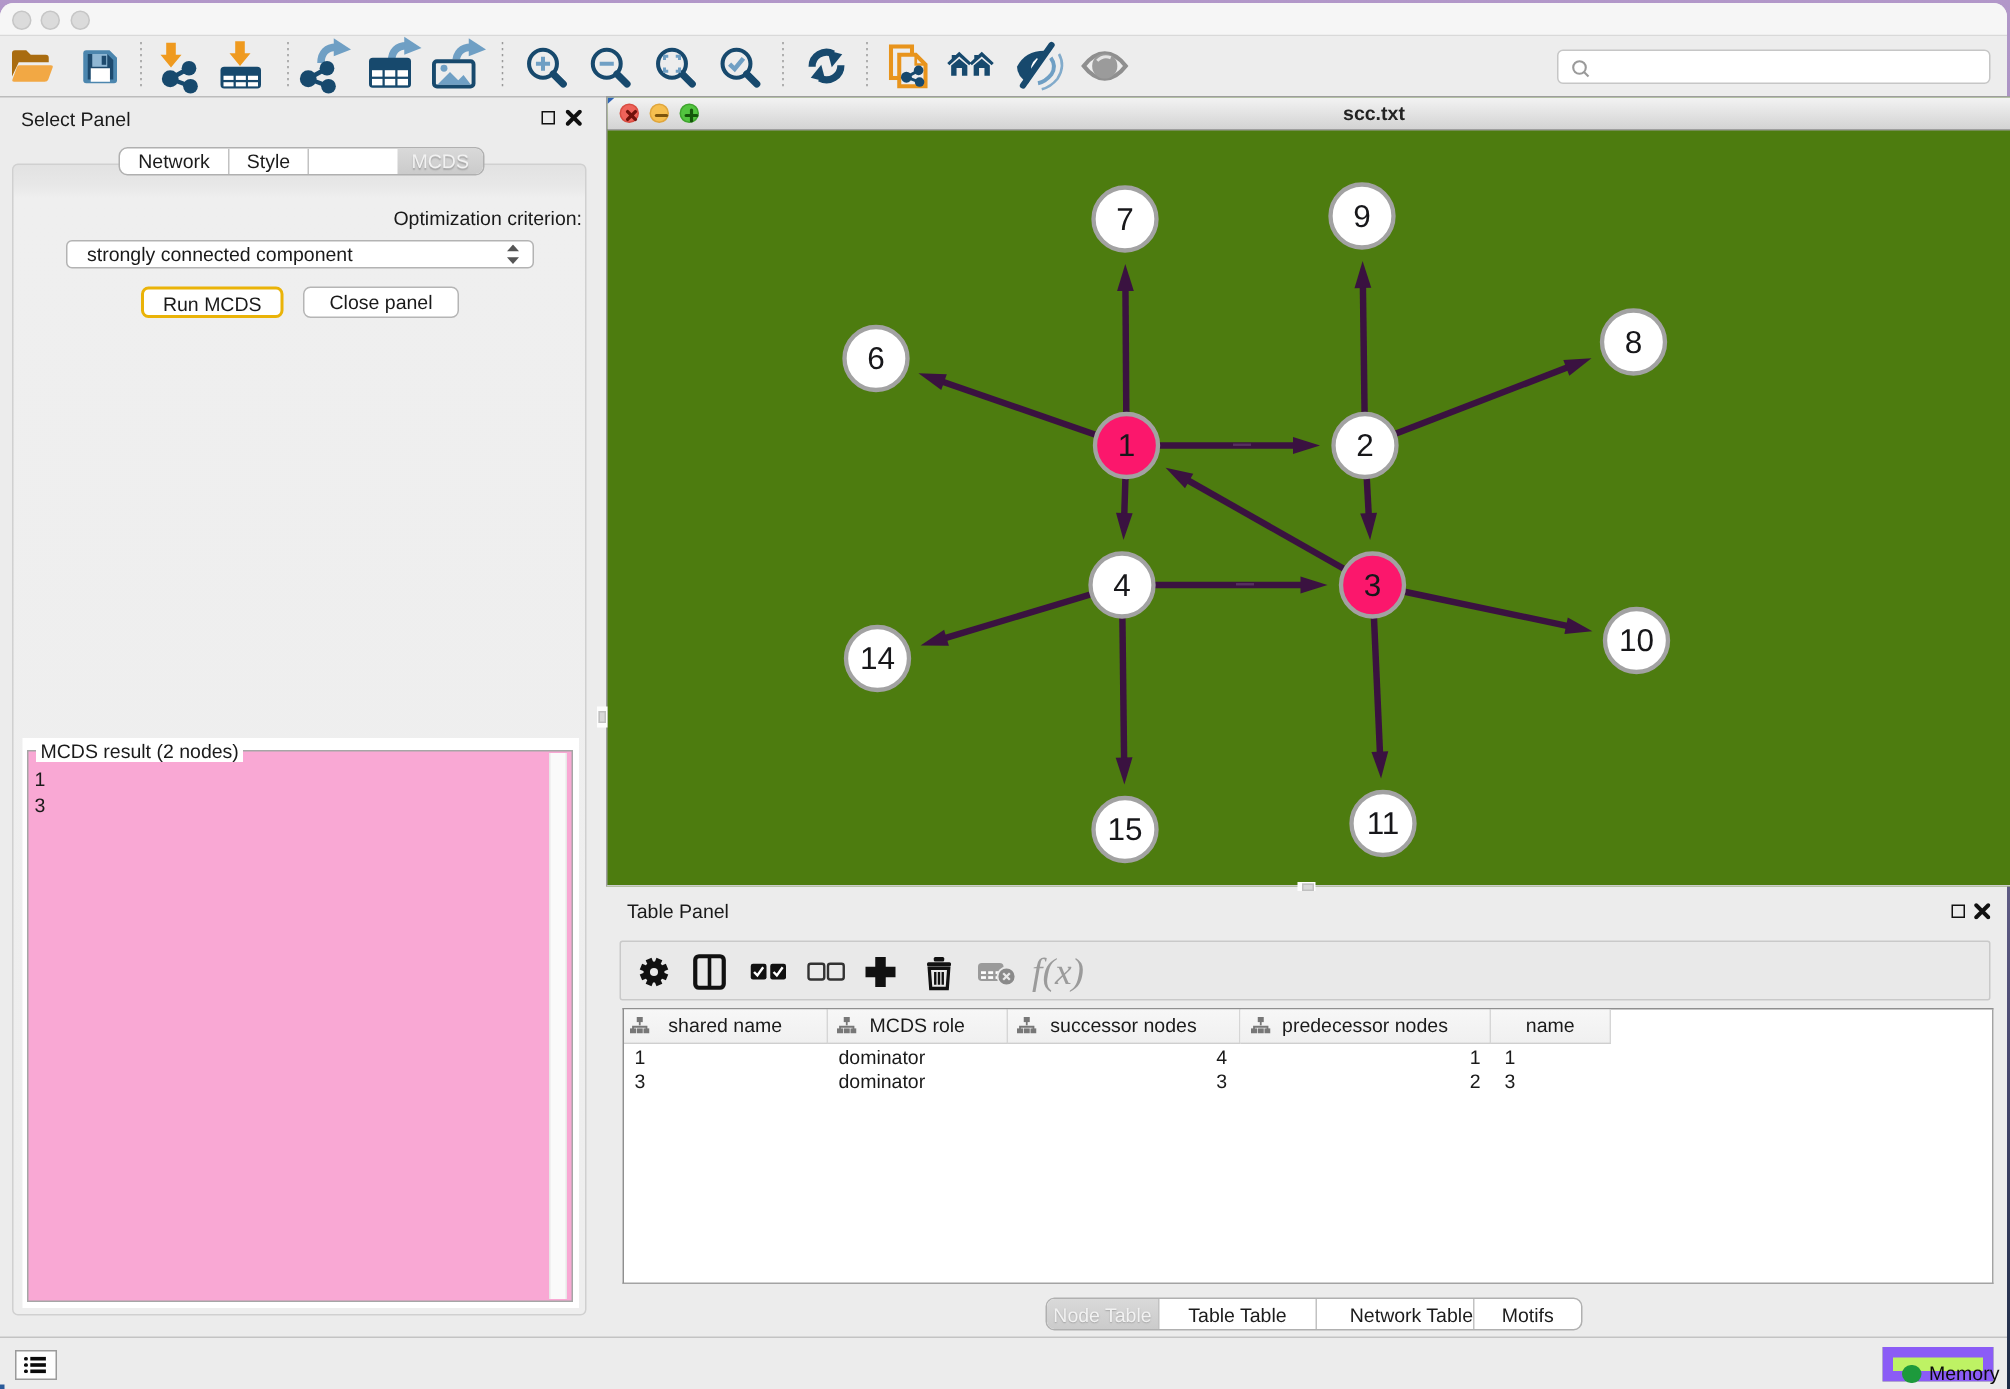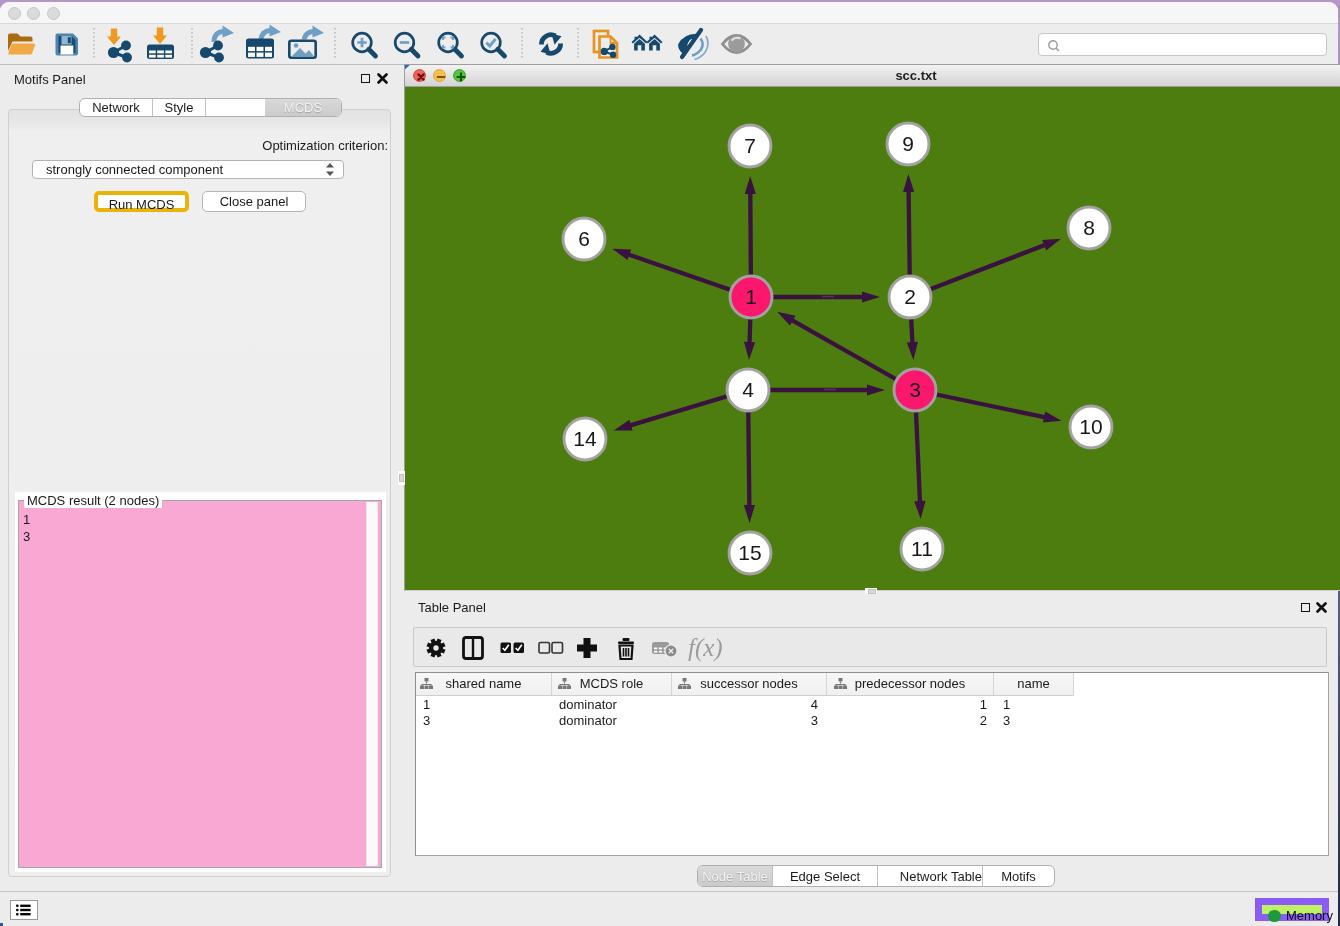--- a/index.html
+++ b/index.html
@@ -131,41 +131,41 @@
     <circle cx="736.5" cy="44" r="8.4" fill="#9b9b9b"></circle>
     <path d="M731.5 40.5 Q735.5 36.5 740.5 38.5" stroke="#e4e4e4" stroke-width="2" fill="none"></path>
   </svg>
 <div id="searchbox">
     <svg width="16" height="16" style="position:absolute;left:7px;top:4px;" viewBox="0 0 16 16">
       <circle cx="7" cy="7" r="4.2" fill="none" stroke="#9a9a9a" stroke-width="1.4"></circle>
       <line x1="10" y1="10" x2="13" y2="13" stroke="#9a9a9a" stroke-width="1.4"></line>
     </svg>
   </div>
 
-<div id="cp-title">Motifs Panel</div>
+<div id="cp-title">Select Panel</div>
 <div class="floatbtn" style="left:361px;top:74px;"></div>
 <svg class="closex" style="left:377px;top:73px;" viewBox="0 0 11 11">
     <path d="M1.5 1.5 L9.5 9.5 M9.5 1.5 L1.5 9.5" stroke="#111" stroke-width="2.6" stroke-linecap="round"></path>
   </svg>
 <div id="cp-pane"></div>
 <div class="tabgrp" style="left:79px;top:98px;height:19px;line-height:18px;justify-content:space-between;">
   <div class="tab" style="width:73px;">Network</div>
   <div class="tab" style="width:53px;">Style</div>
   <div class="tab" style="width:59px;margin-top:20px;">Select</div>
-  <div class="tab tabsel" style="width:76px;">MCDS</div>
+  <div class="tab tabsel" style="width:57px;">MCDS</div>
 </div>
 <div class="abs" style="left:4px;top:138px;width:384px;text-align:right;font-size:13px;color:#1a1a1a;">Optimization criterion:</div>
-<div class="abs" style="left:32px;top:160px;width:312px;height:19px;background:#fff;border:1px solid #b3b3b3;border-radius:4px;box-sizing:border-box;">
+<div class="abs" style="left:44px;top:160px;width:312px;height:19px;background:#fff;border:1px solid #b3b3b3;border-radius:4px;box-sizing:border-box;">
   <span style="position:absolute;left:13px;top:1px;font-size:13px;color:#1a1a1a;">strongly connected component</span>
   <svg width="10" height="13" style="position:absolute;right:8px;top:2px;" viewBox="0 0 10 13">
       <path d="M5 0 L9 4.5 L1 4.5 Z" fill="#555"></path>
       <path d="M5 13 L9 8.5 L1 8.5 Z" fill="#555"></path>
     </svg>
 </div>
-<div class="abs" style="left:94px;top:191px;width:95px;height:21px;background:#fff;border:4px solid #eab308;border-radius:5px;box-sizing:border-box;text-align:center;font-size:13px;line-height:19px;color:#1a1a1a;">Run MCDS</div>
+<div class="abs" style="left:94px;top:191px;width:95px;height:21px;background:#fff;border:2px solid #eab308;border-radius:5px;box-sizing:border-box;text-align:center;font-size:13px;line-height:19px;color:#1a1a1a;">Run MCDS</div>
 <div class="abs" style="left:202px;top:191px;width:104px;height:21px;background:#fff;border:1px solid #b5b5b5;border-radius:5px;box-sizing:border-box;text-align:center;font-size:13px;line-height:19px;color:#1a1a1a;">Close panel</div>
 
 <div class="abs" style="left:15px;top:492px;width:371px;height:380px;background:#fff;"></div>
 <div class="abs" style="left:18px;top:500px;width:364px;height:368px;border:1px solid #a6a6a6;box-sizing:border-box;background:#f9a8d4;">
   <div class="gb-label" style="left:5px;top:-8px;">MCDS result (2 nodes)</div>
   <div style="position:absolute;left:4px;top:11px;font-size:13px;line-height:16.5px;color:#1a1a1a;">1<br>3</div>
   <div style="position:absolute;right:3px;top:1px;width:12px;height:364px;background:#fafafa;border-left:1px solid #e8e8e8;border-right:1px solid #e8e8e8;box-sizing:border-box;"></div>
 </div>
 
 <div id="netwin">
@@ -333,21 +333,21 @@
 <div class="td" style="left:827px;top:697px;width:160px;text-align:right;">1</div>
 <div class="td" style="left:1003px;top:697px;">1</div>
 <div class="td" style="left:423px;top:713px;">3</div>
 <div class="td" style="left:559px;top:713px;">dominator</div>
 <div class="td" style="left:672px;top:713px;width:146px;text-align:right;">3</div>
 <div class="td" style="left:827px;top:713px;width:160px;text-align:right;">2</div>
 <div class="td" style="left:1003px;top:713px;">3</div>
 
 <div class="tabgrp" style="left:697px;top:865px;height:22px;line-height:21px;">
   <div class="tab tabsel" style="width:75px;">Node Table</div>
-  <div class="tab" style="width:105px;">Edge Select</div>
+  <div class="tab" style="width:105px;">Table Table</div>
   <div class="tab" style="width:105px;text-align:right;">Network Table</div>
   <div class="tab" style="width:71px;">Motifs</div>
 </div>
 
 <div id="statusbar">
   <div style="position:absolute;left:10px;top:8px;width:28px;height:20px;background:#fdfdfd;border:1px solid #9a9a9a;box-sizing:border-box;">
     <svg width="15" height="12" style="position:absolute;left:5px;top:3px;" viewBox="0 0 15 12">
       <rect x="0" y="0.6" width="2.6" height="2.4" rx="1" fill="#0a0a0a"></rect>
         <rect x="4.2" y="0.6" width="10.4" height="2.4" fill="#0a0a0a"></rect>
       <rect x="0" y="4.8" width="2.6" height="2.4" rx="1" fill="#0a0a0a"></rect>

